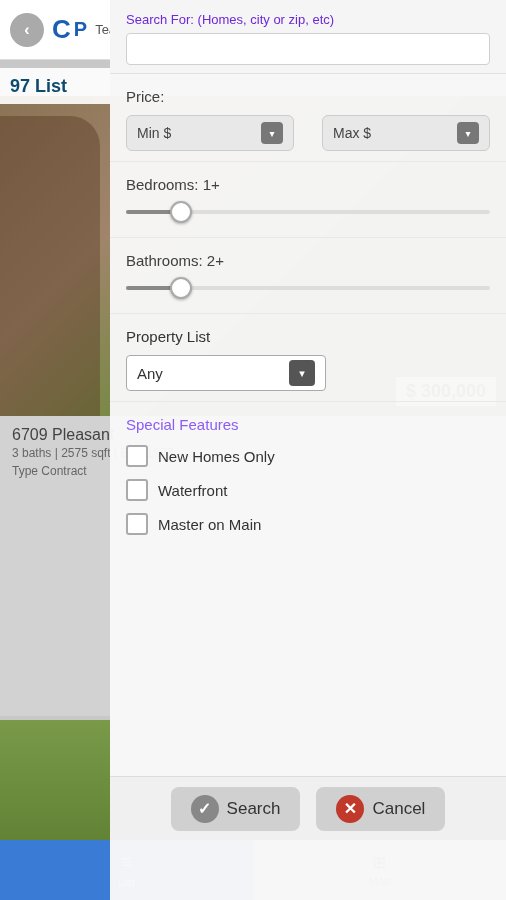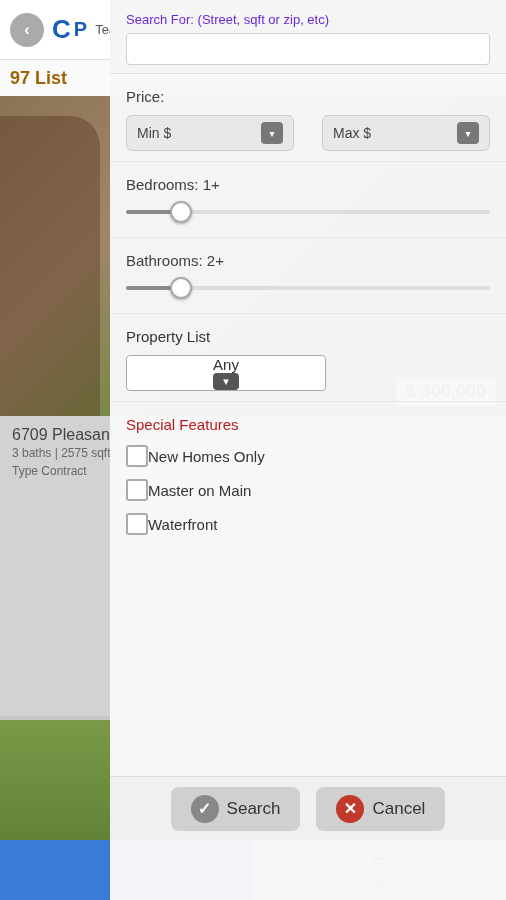--- a/index.html
+++ b/index.html
@@ -61,32 +61,32 @@
     }
 
     .top-bar-search {
       font-size: 14px;
       color: #555;
     }
 
     
     .listing-bar {
       position: absolute;
-      top: 60px;
+      top: 68px;
       left: 0;
       width: 110px;
       height: 36px;
       background: rgba(255,255,255,0.9);
       z-index: 2;
       display: flex;
       align-items: center;
       padding-left: 10px;
       font-size: 18px;
       font-weight: 600;
-      color: #a16207;
+      color: #0c4a6e;
     }
 
     
     .bg-card {
       position: absolute;
       top: 96px;
       left: 0;
       width: 506px;
       height: 620px;
       background: rgba(220,220,220,0.5);
@@ -311,21 +311,20 @@
       width: 200px;
       height: 36px;
       border: 1px solid #aaa;
       border-radius: 4px;
       background: #fff;
       display: flex;
       align-items: center;
       justify-content: space-between;
       padding: 0 10px;
       cursor: pointer;
-      flex-direction: column;
     }
 
     .property-select-value {
       font-size: 15px;
       color: #333;
     }
 
     .select-arrow {
       width: 26px; height: 26px;
       background: #555;
@@ -337,28 +336,29 @@
       font-size: 11px;
     }
 
     .special-features-section {
       padding: 14px 16px 10px;
     }
 
     .special-features-title {
       font-size: 15px;
       font-weight: 500;
-      color: #b91c1c;
+      color: #8b5cf6;
       margin-bottom: 12px;
     }
 
     .checkbox-row {
       display: flex;
       align-items: center;
       margin-bottom: 12px;
+      gap: 10px;
     }
 
     .checkbox-box {
       width: 22px; height: 22px;
       border: 2px solid #aaa;
       border-radius: 3px;
       background: #fff;
       flex-shrink: 0;
       cursor: pointer;
     }
@@ -473,21 +473,21 @@
 
 <div class="listing-bar">
   <span>97 List</span>
 </div>
 
 <div class="search-panel">
 
   <div class="panel-header">
     <div class="search-for-label">
       <span>Search For:</span>
-      <span>(Street, sqft or zip, etc)</span>
+      <span>(Homes, city or zip, etc)</span>
     </div>
     <input class="search-input-field" type="text" value="" placeholder="" style="">
   </div>
 
   <div class="panel-body">
 
     <div class="section">
       <div class="section-title">Price:</div>
       <div class="price-row">
         <div class="price-dropdown">
@@ -534,26 +534,26 @@
     <div class="special-features-section">
       <div class="special-features-title">Special Features</div>
 
       <div class="checkbox-row">
         <div class="checkbox-box"></div>
         <span class="checkbox-label">New Homes Only</span>
       </div>
 
       <div class="checkbox-row">
         <div class="checkbox-box"></div>
-        <span class="checkbox-label">Master on Main</span>
+        <span class="checkbox-label">Waterfront</span>
       </div>
 
       <div class="checkbox-row">
         <div class="checkbox-box"></div>
-        <span class="checkbox-label">Waterfront</span>
+        <span class="checkbox-label">Master on Main</span>
       </div>
     </div>
 
   </div>
 </div>
 
 <div class="action-bar">
   <button class="action-btn search-btn">
     <div class="btn-icon-circle">
       <span>✓</span>

